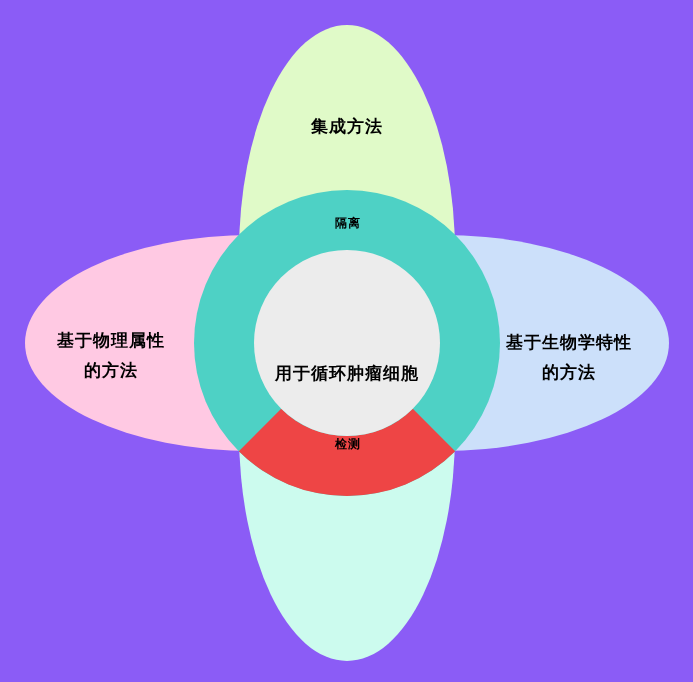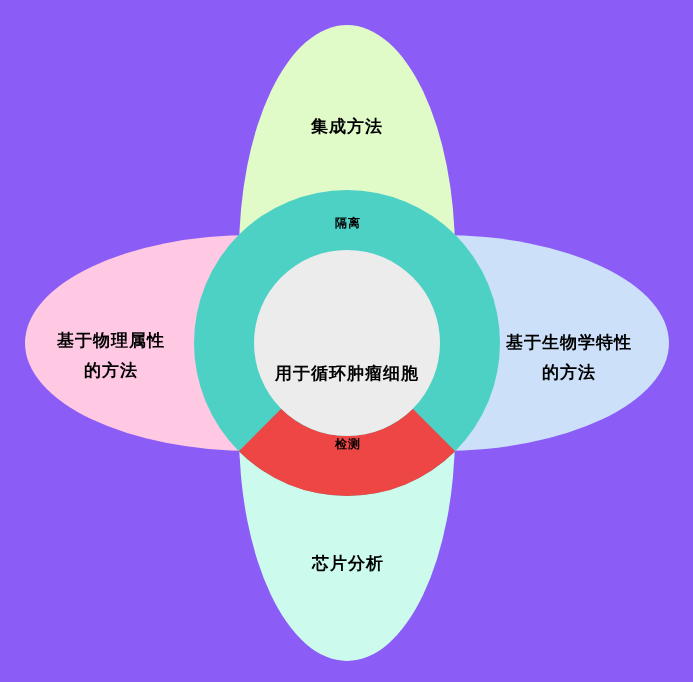--- a/index.html
+++ b/index.html
@@ -59,21 +59,20 @@
   <div class="label" style="left:347px; top:127px;">集成方法</div>
 
   <div class="label label-small" style="left:348px; top:223px;">隔离</div>
 
   <div class="label" style="left:347px; top:374px;">
     <span class="line">用于循环肿瘤细胞</span>
   </div>
 
   <div class="label label-small" style="left:348px; top:444px;">检测</div>
 
-  <div class="label" style="left:348px; top:564px;">芯片分析</div>
 
   <div class="label" style="left:111px; top:356px;">
     <span class="line">基于物理属性</span>
     <span class="line">的方法</span>
   </div>
 
   <div class="label" style="left:569px; top:358px;">
     <span class="line">基于生物学特性</span>
     <span class="line">的方法</span>
   </div>

